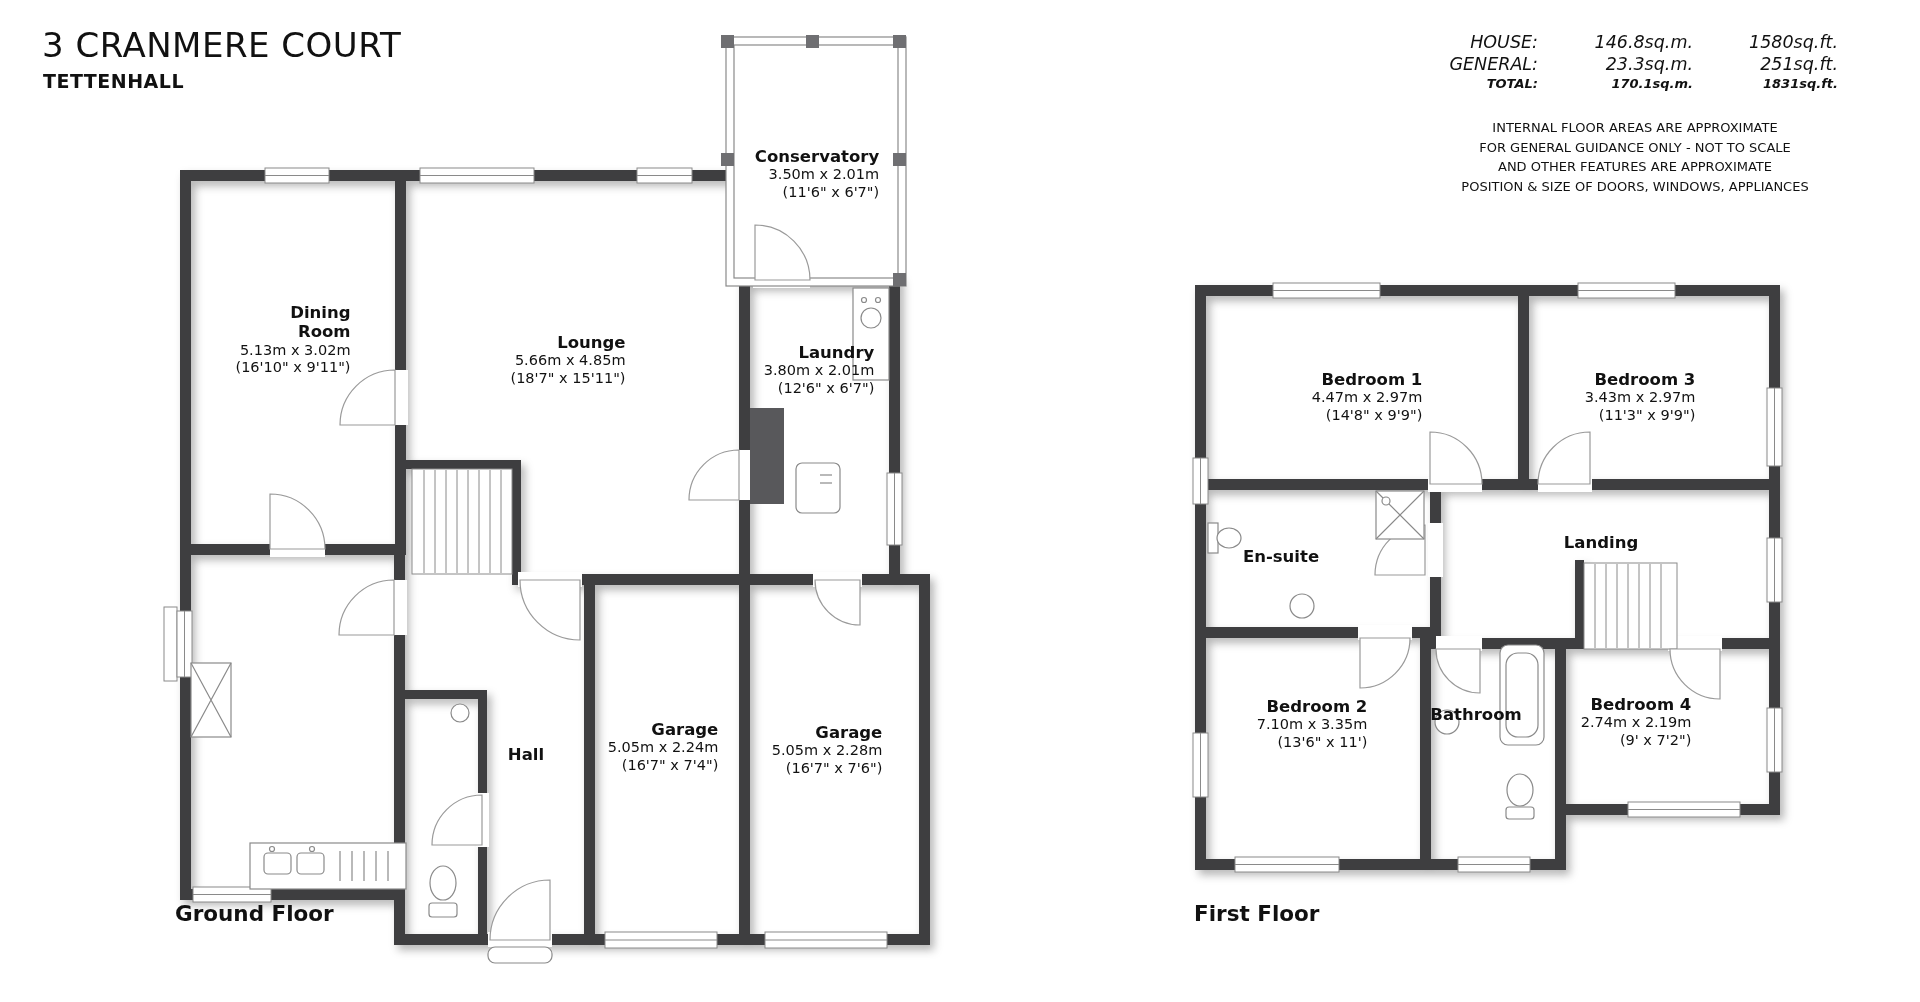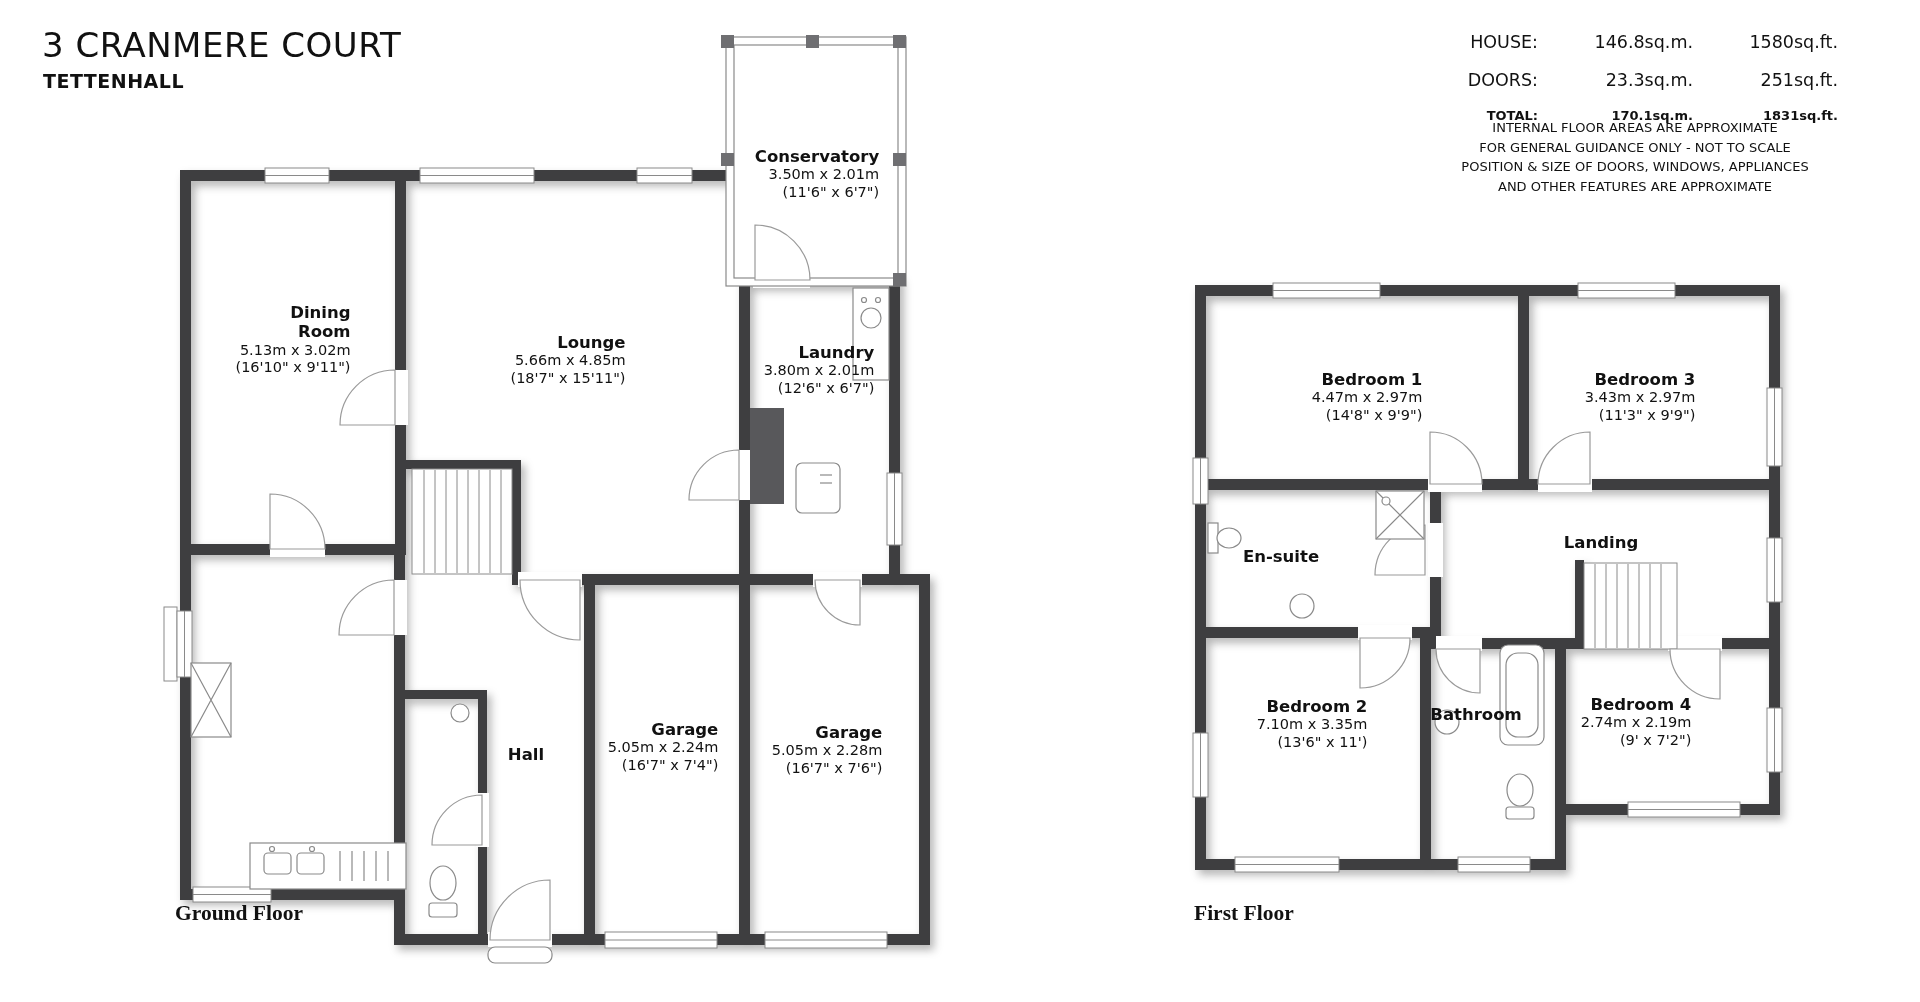--- a/index.html
+++ b/index.html
@@ -2,55 +2,55 @@
 <html><head>
 <meta charset="utf-8">
 <style>
   html,body{margin:0;padding:0;}
   body{
     width:1920px;height:1002px;background:#ffffff;position:relative;overflow:hidden;
     font-family:"DejaVu Sans","Liberation Sans",sans-serif;color:#111;
   }
   .page-title{position:absolute;left:42px;top:28px;font-size:34px;font-weight:normal;letter-spacing:.5px;line-height:1.05;}
   .page-subtitle{position:absolute;left:43px;top:70px;font-size:19px;font-weight:bold;letter-spacing:.5px;}
-  .area-summary{position:absolute;top:32px;right:82px;display:grid;grid-template-columns:115px 155px 145px;row-gap:18px;font-size:17.5px;}
+  .area-summary{position:absolute;top:32px;right:82px;display:grid;grid-template-columns:115px 155px 145px;row-gap:2px;font-size:17.5px;font-style:italic;}
   .area-summary .cell{text-align:right;white-space:nowrap;}
   .area-summary .total{font-weight:bold;font-size:13px;}
   .disclaimer{position:absolute;top:118px;right:70px;width:430px;text-align:center;font-size:13px;line-height:1.5;}
   .floor{position:absolute;}
   #ground-floor{left:160px;top:35px;width:790px;height:935px;}
   #first-floor{left:1180px;top:275px;width:640px;height:680px;}
   .floor svg{position:absolute;left:0;top:0;}
   .room-label{position:absolute;transform:translateX(-50%);text-align:right;line-height:1.18;white-space:nowrap;}
   .room-name{font-weight:bold;font-size:16.5px;white-space:pre-line;}
   .room-dims{font-size:14.5px;}
-  .floor-caption{position:absolute;font-weight:bold;font-size:21.5px;font-family:Liberation Serif, serif;}
+  .floor-caption{position:absolute;font-weight:bold;font-size:21.5px;}
 </style>
 </head>
 <body>
 
 <div class="page-title">3 CRANMERE COURT</div>
 <div class="page-subtitle">TETTENHALL</div>
 
 <div class="area-summary">
   <div class="cell">HOUSE:</div>
   <div class="cell">146.8sq.m.</div>
   <div class="cell">1580sq.ft.</div>
-  <div class="cell">DOORS:</div>
+  <div class="cell">GENERAL:</div>
   <div class="cell">23.3sq.m.</div>
   <div class="cell">251sq.ft.</div>
   <div class="cell total">TOTAL:</div>
   <div class="cell total">170.1sq.m.</div>
   <div class="cell total">1831sq.ft.</div>
 </div>
 <div class="disclaimer">
   <div>INTERNAL FLOOR AREAS ARE APPROXIMATE</div>
   <div>FOR GENERAL GUIDANCE ONLY - NOT TO SCALE</div>
+  <div>AND OTHER FEATURES ARE APPROXIMATE</div>
   <div>POSITION &amp; SIZE OF DOORS, WINDOWS, APPLIANCES</div>
-  <div>AND OTHER FEATURES ARE APPROXIMATE</div>
 </div>
 
 <div class="floor" id="ground-floor">
   <svg width="790" height="935" viewBox="0 0 790 935">
 
     <g fill="#3e3e40" style="filter:drop-shadow(4px 5px 4px rgba(90,90,90,.45))">
       <rect x="20" y="135" width="570" height="11"></rect>
       <rect x="20" y="135" width="11" height="385"></rect>
       <rect x="20" y="509" width="225" height="11"></rect>
       <rect x="20" y="509" width="11" height="356"></rect>

